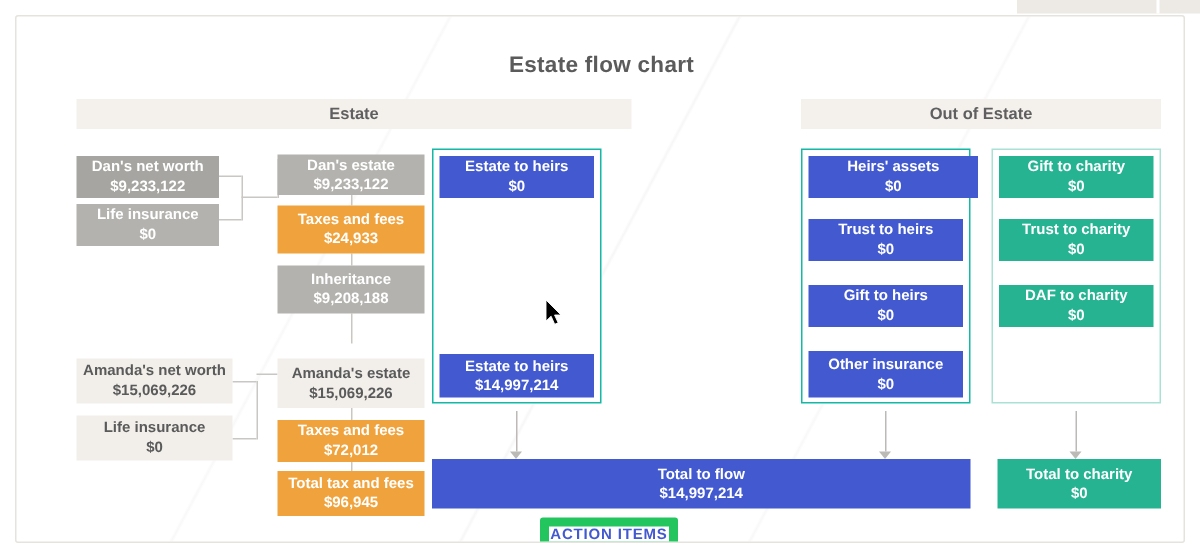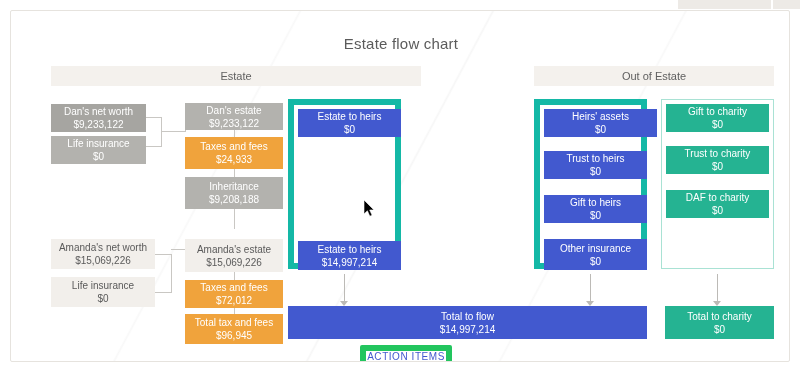--- a/index.html
+++ b/index.html
@@ -32,20 +32,21 @@
 
   .canvas {
     position: absolute;
     top: 10px; left: 10px;
     width: 780px; height: 352px;
     background: #ffffff;
     border: 1px solid #e6e3de;
     border-radius: 2px;
     box-sizing: border-box;
     overflow: hidden;
+    font-weight: bold;
   }
 
   
   .canvas::before {
     content: "";
     position: absolute;
     inset: 0;
     background:
       linear-gradient(118deg, rgba(0,0,0,0) 49.8%, rgba(160,160,160,0.09) 50%, rgba(0,0,0,0) 50.2%),
       linear-gradient(118deg, rgba(0,0,0,0) 29.8%, rgba(160,160,160,0.07) 30%, rgba(0,0,0,0) 30.2%),
@@ -97,21 +98,21 @@
   .n-orange    { background: #f0a33c; color: #ffffff; }
   .n-blue      { background: #4259cf; color: #ffffff; }
   .n-green     { background: #25b392; color: #ffffff; }
 
   
   .panel {
     position: absolute;
     box-sizing: border-box;
     background: #ffffff;
   }
-  .panel.blue  { border: 6px solid #14b8a6; }
+  .panel.blue  { border: 1px solid #14b8a6; }
   .panel.green { border: 1px solid #a9e2d4; }
 
   
   .line {
     position: absolute;
     background: #c9c7c3;
   }
   .line.h { height: 1px; }
   .line.v { width: 1px; }
 

